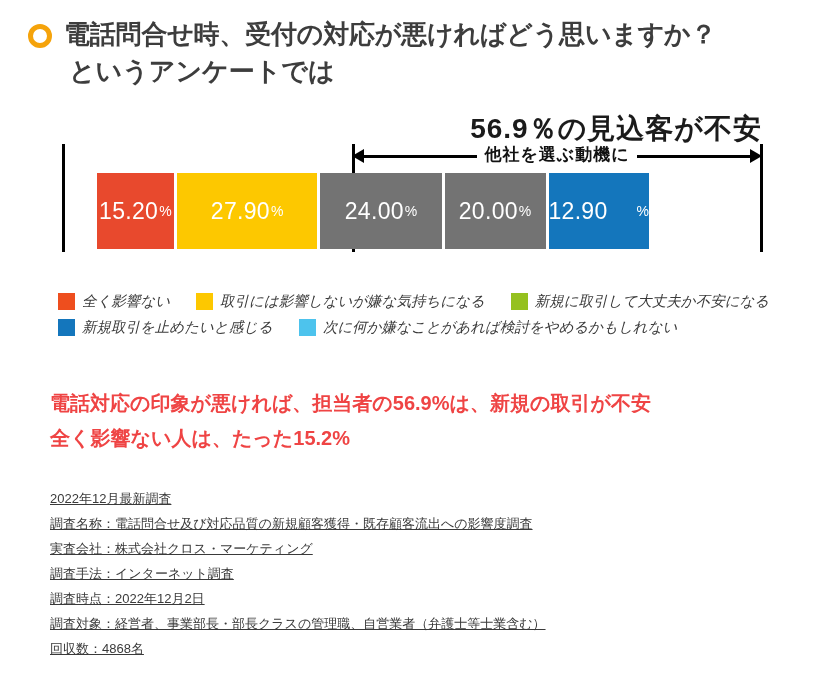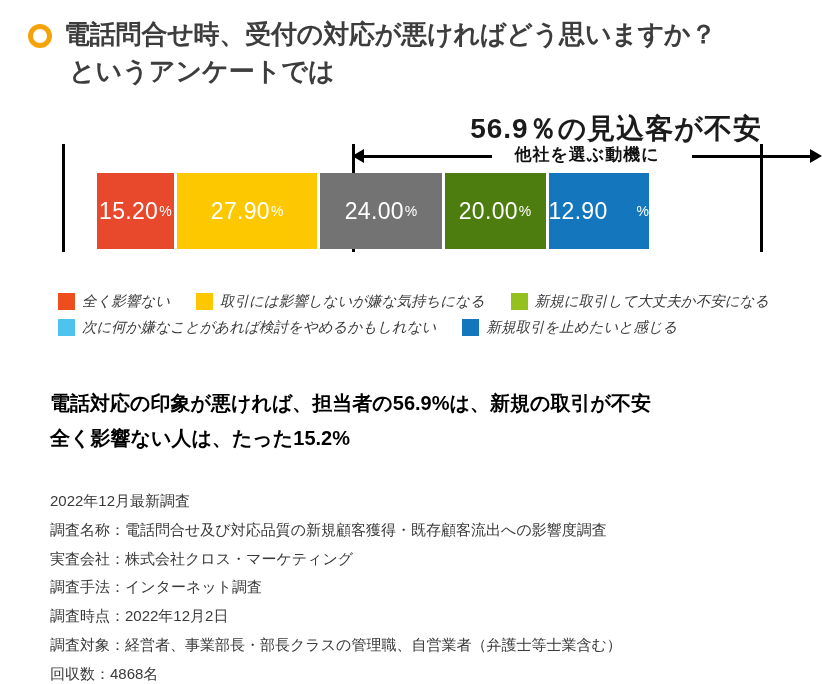--- a/index.html
+++ b/index.html
@@ -65,21 +65,21 @@
     font-weight: bold;
     color: #1b1b1b;
     letter-spacing: 1px;
     white-space: nowrap;
   }
 
   
   #bracket {
     position: absolute;
     left: 352px; top: 38px;
-    width: 470px; height: 20px;
+    width: 410px; height: 20px;
   }
   .bracket-line {
     position: absolute;
     top: 9px;
     height: 3px;
     background: #000;
   }
   #bracket-line-left  { left: 8px;  width: 132px; }
   #bracket-line-right { right: 8px; width: 122px; }
   .bracket-arrow {
@@ -175,36 +175,37 @@
 
   
   #conclusion {
     position: absolute;
     left: 50px; top: 386px;
     width: 760px;
   }
   .conclusion-line {
     font-size: 20px;
     font-weight: bold;
-    color: #000000;
+    color: #ef4444;
     line-height: 1.75;
     white-space: nowrap;
   }
 
   
   #survey-meta {
     position: absolute;
     left: 50px; top: 487px;
     width: 760px;
   }
   .meta-line {
-    font-size: 15px;
+    font-size: 13px;
     color: #3a3a3a;
     line-height: 1.92;
     white-space: nowrap;
+    text-decoration: underline;
   }
 </style>
 </head>
 <body>
 
 <div id="title-block">
   <div class="title-row">
     <div id="ring-icon"></div>
     <div class="title-text">電話問合せ時、受付の対応が悪ければどう思いますか？</div>
   </div>
@@ -233,21 +234,21 @@
         <span class="seg-pct">%</span>
       </div>
       <div class="bar-seg" style="background: rgb(253, 200, 0); flex: 27.9 0 0px;">
         <span class="seg-value">27.90</span>
         <span class="seg-pct">%</span>
       </div>
       <div class="bar-seg" style="background: #737373; flex: 24 0 0px;">
         <span class="seg-value">24.00</span>
         <span class="seg-pct">%</span>
       </div>
-      <div class="bar-seg" style="background: #4d7c0f; flex: 20 0 0px;">
+      <div class="bar-seg" style="background: #737373; flex: 20 0 0px;">
         <span class="seg-value">20.00</span>
         <span class="seg-pct">%</span>
       </div>
       <div class="bar-seg" style="background: rgb(20, 118, 188); flex: 12.9 0 0px; gap: 28px;">
         <span class="seg-value">12.90</span>
         <span class="seg-pct">%</span>
       </div>
     </div>
 </div>
 
@@ -261,26 +262,26 @@
         <span class="legend-swatch" style="background: rgb(253, 200, 0);"></span>
         <span class="legend-label">取引には影響しないが嫌な気持ちになる</span>
       </div>
       <div class="legend-item">
         <span class="legend-swatch" style="background: rgb(149, 193, 31);"></span>
         <span class="legend-label">新規に取引して大丈夫か不安になる</span>
       </div>
     </div>
     <div class="legend-row">
       <div class="legend-item">
+        <span class="legend-swatch" style="background: rgb(20, 118, 188);"></span>
+        <span class="legend-label">新規取引を止めたいと感じる</span>
+      </div>
+      <div class="legend-item">
         <span class="legend-swatch" style="background: rgb(77, 195, 237);"></span>
         <span class="legend-label">次に何か嫌なことがあれば検討をやめるかもしれない</span>
-      </div>
-      <div class="legend-item">
-        <span class="legend-swatch" style="background: rgb(20, 118, 188);"></span>
-        <span class="legend-label">新規取引を止めたいと感じる</span>
       </div>
     </div>
   </div>
 
 <div id="conclusion">
   <div class="conclusion-line">電話対応の印象が悪ければ、担当者の56.9%は、新規の取引が不安</div>
   <div class="conclusion-line">全く影響ない人は、たった15.2%</div>
 </div>
 
 <div id="survey-meta">

